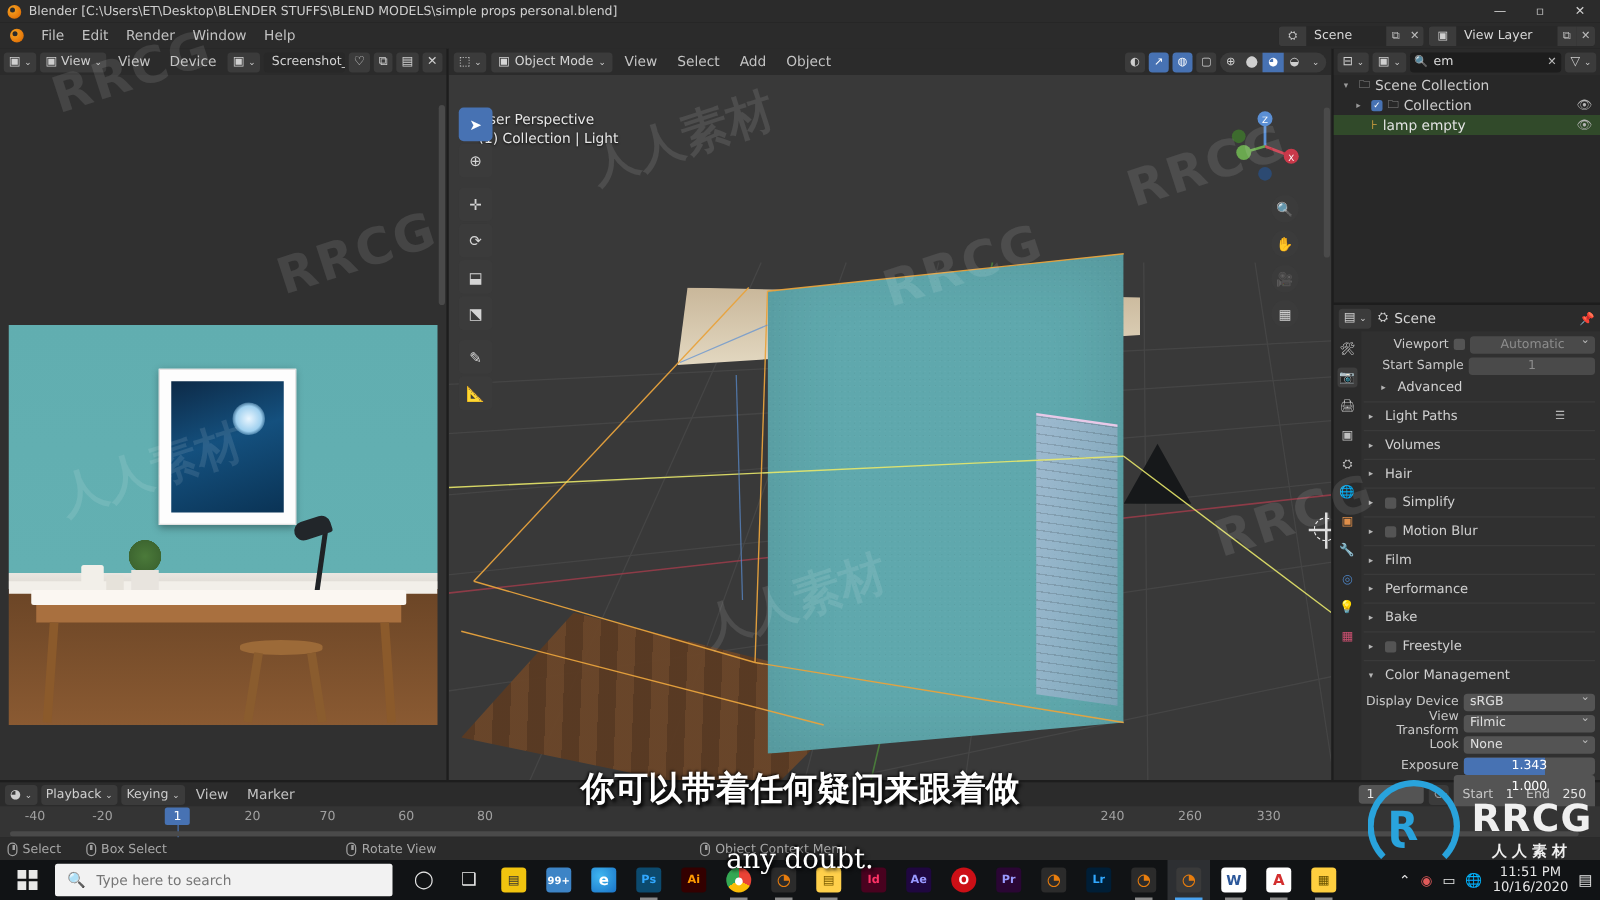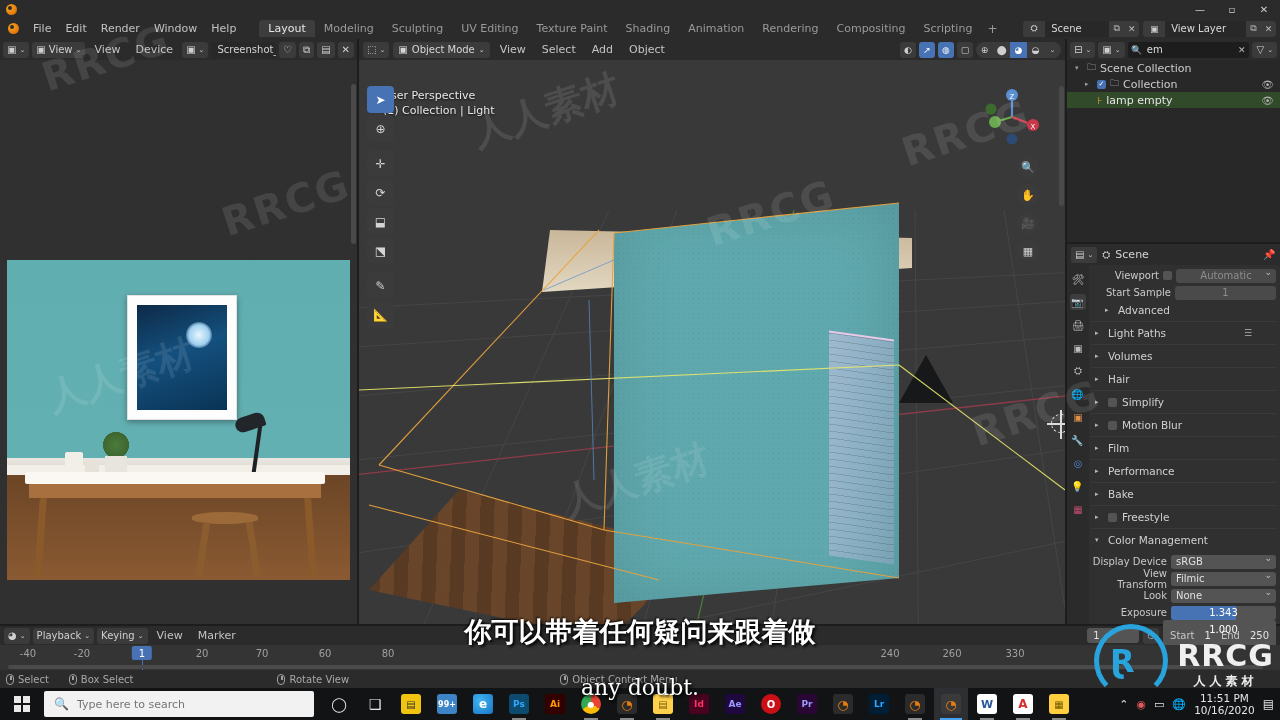--- a/index.html
+++ b/index.html
@@ -355,49 +355,37 @@
 </style>
 </head>
 <body>
 
 <div class="app">
 
   <div class="win-titlebar">
     <div class="win-icon">
         <div class="blender-logo"></div>
       </div>
+    <div class="win-title">Blender [C:\Users\ET\Desktop\BLENDER STUFFS\BLEND MODELS\simple props personal.blend]</div>
     <div class="win-ctrl">
       <div>—</div>
       <div>▫</div>
       <div>✕</div>
     </div>
   </div>
 
   <div class="topbar">
     <div class="topbar-logo">
         <div class="blender-logo"></div>
       </div>
     <div class="menu-item">File</div>
     <div class="menu-item">Edit</div>
     <div class="menu-item">Render</div>
     <div class="menu-item">Window</div>
     <div class="menu-item">Help</div>
-    <div class="tabs">
-      <div class="tab active">Layout</div>
-      <div class="tab">Modeling</div>
-      <div class="tab">Sculpting</div>
-      <div class="tab">UV Editing</div>
-      <div class="tab">Texture Paint</div>
-      <div class="tab">Shading</div>
-      <div class="tab">Animation</div>
-      <div class="tab">Rendering</div>
-      <div class="tab">Compositing</div>
-      <div class="tab">Scripting</div>
-      <div class="tab-plus">+</div>
-    </div>
     <div class="topbar-right">
       <div class="id-block">
         <div class="id-icon">⛭</div>
         <div class="id-name">Scene</div>
         <div class="id-btn">⧉</div>
         <div class="id-btn">✕</div>
       </div>
       <div class="id-block">
         <div class="id-icon">▣</div>
         <div class="id-name">View Layer</div>

